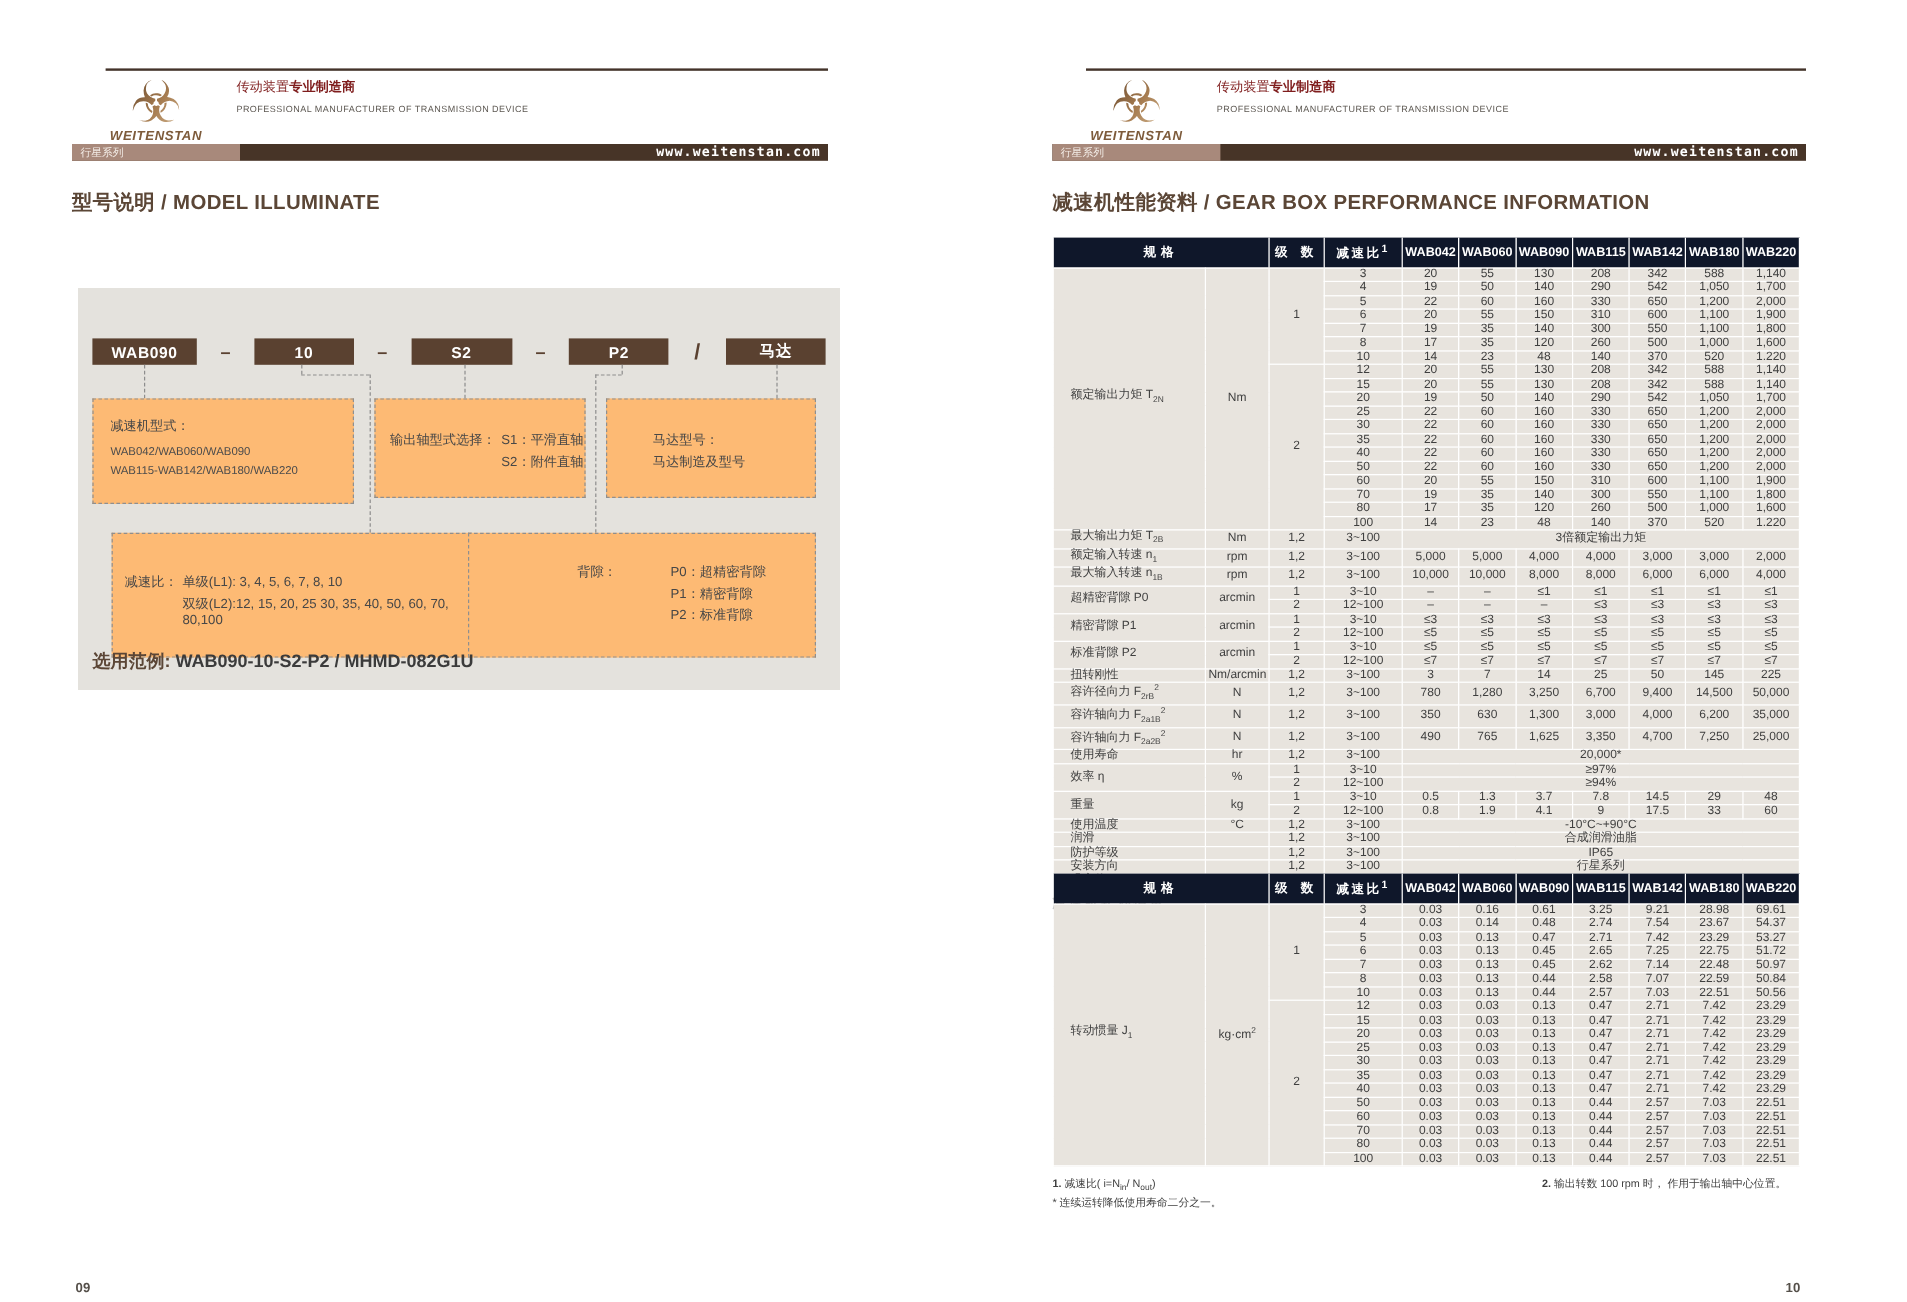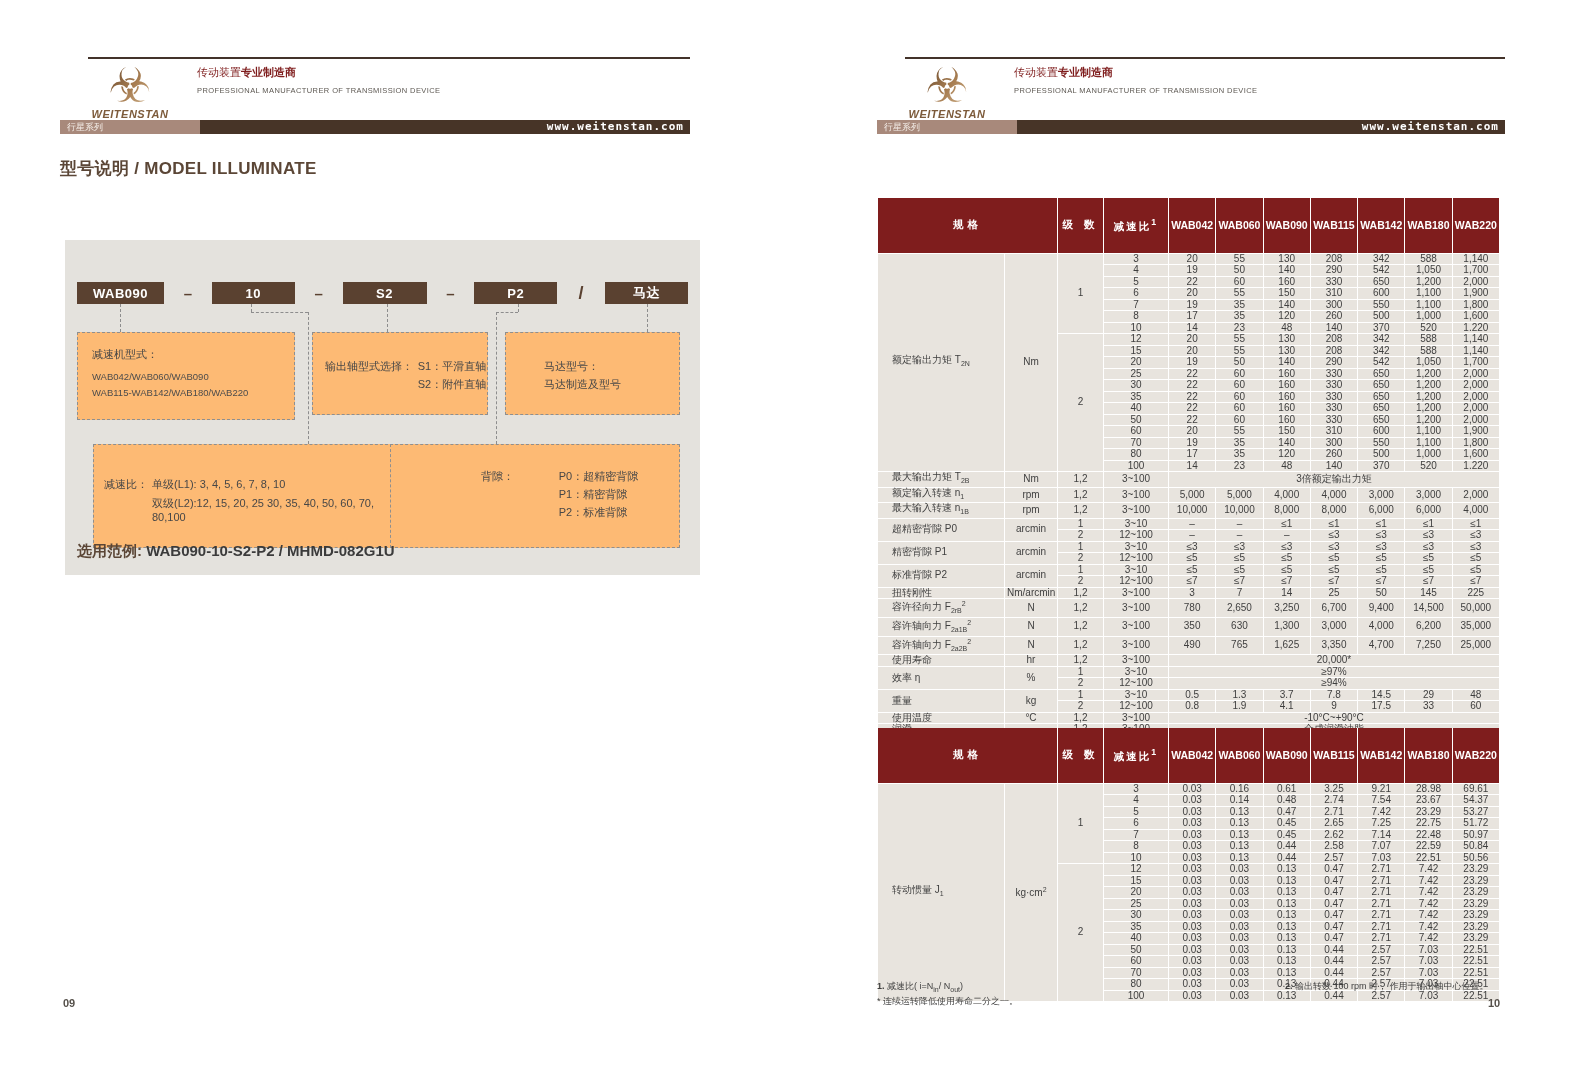--- a/index.html
+++ b/index.html
@@ -13,42 +13,42 @@
   .brand{font-style:italic;font-weight:bold;font-size:11px;letter-spacing:.5px;color:#7d5b3b;margin-top:-3px;}
   .tagline-cn{position:absolute;left:137px;top:20px;font-size:11px;color:#7f1d1d;}
   .tagline-cn .b{font-weight:bold;}
   .tagline-en{position:absolute;left:137px;top:41px;font-size:7.5px;letter-spacing:.4px;color:#5d5852;}
   .bar{position:absolute;left:0;right:0;top:75px;height:14px;background:#473427;}
   .bar .series{position:absolute;left:0;top:0;bottom:0;width:140px;background:#a8897b;color:#f3ece6;
                font-size:9px;line-height:14px;padding-left:7px;box-sizing:border-box;}
   .bar .site{position:absolute;right:6px;top:0;bottom:0;color:#fff;font-weight:bold;font-size:11px;line-height:14px;
              letter-spacing:1px;font-family:"DejaVu Sans Mono","Liberation Mono",monospace;}
   .page-title{position:absolute;font-size:17px;font-weight:bold;color:#5b4636;letter-spacing:.3px;}
-  .page-num{position:absolute;top:997px;font-size:11px;font-weight:bold;color:#55504a;}
+  .page-num{position:absolute;top:1068px;font-size:11px;font-weight:bold;color:#55504a;}
   
   .panel{position:absolute;left:65px;top:240px;width:635px;height:335px;background:#e4e2dd;}
   .model-row{position:absolute;left:12px;top:42px;width:611px;height:22px;display:flex;align-items:center;}
   .mbox{background:#5a4130;color:#fff;font-weight:bold;font-size:13px;height:22px;display:flex;
         align-items:center;justify-content:center;letter-spacing:.5px;}
   .mb1{width:87px;}.mb2{width:83px;}.mb3{width:84px;}.mb4{width:83px;}.mb5{width:83px;}
   .msep{flex:1;text-align:center;color:#5a4130;font-weight:bold;font-size:15px;}
   .msep.slash{font-size:18px;}
   .conn-v{position:absolute;width:0;border-left:1px dashed #8d8d8d;}
   .conn-h{position:absolute;height:0;border-top:1px dashed #8d8d8d;}
   .dbox{position:absolute;background:#fdba74;border:1px dashed #8f8f8f;box-sizing:border-box;font-size:11px;color:#474747;}
   .dbox .ttl{font-size:11px;color:#474747;}
   .dbox .small{font-size:9.5px;color:#4c4c4c;}
   .grid2{display:grid;grid-template-columns:auto auto;column-gap:4px;align-items:start;}
   .example{position:absolute;left:12px;top:302px;font-size:15px;font-weight:bold;}
   .example .lab{color:#5b4636;}
   .example .val{color:#3b3b3b;}
   
   .tbl-box{position:absolute;width:623px;}
   table.perf{border-collapse:collapse;width:623px;table-layout:fixed;}
-  table.perf th{background:#7f1d1d;color:#fff;font-weight:bold;font-size:10.5px;padding:19px 0;
+  table.perf th{background:#0f172a;color:#fff;font-weight:bold;font-size:10.5px;padding:4px 0;
                 border-left:1px solid #fff;border-right:1px solid #fff;margin-top:12px;}
   table.perf th.h-spec,table.perf th.h-stage{letter-spacing:4px;}
   table.perf th.h-ratio{letter-spacing:2px;}
   table.perf td{background:#e8e4de;border:1px solid #fff;font-size:10px;line-height:10.5px;
                 padding:0 2px;text-align:center;color:#3f3f3f;}
   table.perf td.lab{text-align:left;padding-left:14px;}
   table.perf td sub,table.perf td sup,.fn sub{font-size:7px;}
   table.perf tr.sep td{border-top:1px solid #9fbab6;}
   .t2-title{position:absolute;font-size:11.5px;font-weight:bold;letter-spacing:2px;color:#3d3d3d;}
   .fn{position:absolute;font-size:9px;color:#3f3f3f;line-height:1.5;}
@@ -171,20 +171,21 @@
       <div class="brand">WEITENSTAN</div>
     </div>
     <div class="tagline-cn"><span>传动装置</span><span class="b">专业制造商</span></div>
     <div class="tagline-en">PROFESSIONAL MANUFACTURER OF TRANSMISSION DEVICE</div>
     <div class="bar">
       <div class="series">行星系列</div>
       <div class="site">www.weitenstan.com</div>
     </div>
   </div>
 
+  <div class="page-title" style="left:877px;top:157px;">减速机性能资料 / GEAR BOX PERFORMANCE INFORMATION</div>
 
   <div id="perf-table-box" class="tbl-box" style="left:877px;top:198px;">
       <table class="perf">
         <colgroup>
           <col style="width: 127px;">
           <col style="width: 53px;">
           <col style="width: 46px;">
           <col style="width: 65px;">
           <col>
           <col>
@@ -520,21 +521,21 @@
             <td class="val">50</td>
             <td class="val">145</td>
             <td class="val">225</td>
           </tr>
           <tr>
             <td class="lab">容许径向力 F<sub>2rB</sub><sup>2</sup></td>
             <td class="unit">N</td>
             <td class="stage">1,2</td>
             <td class="ratio">3~100</td>
             <td class="val">780</td>
-            <td class="val">2,650</td>
+            <td class="val">1,280</td>
             <td class="val">3,250</td>
             <td class="val">6,700</td>
             <td class="val">9,400</td>
             <td class="val">14,500</td>
             <td class="val">50,000</td>
           </tr>
           <tr>
             <td class="lab">容许轴向力 F<sub>2a1B</sub><sup>2</sup></td>
             <td class="unit">N</td>
             <td class="stage">1,2</td>

